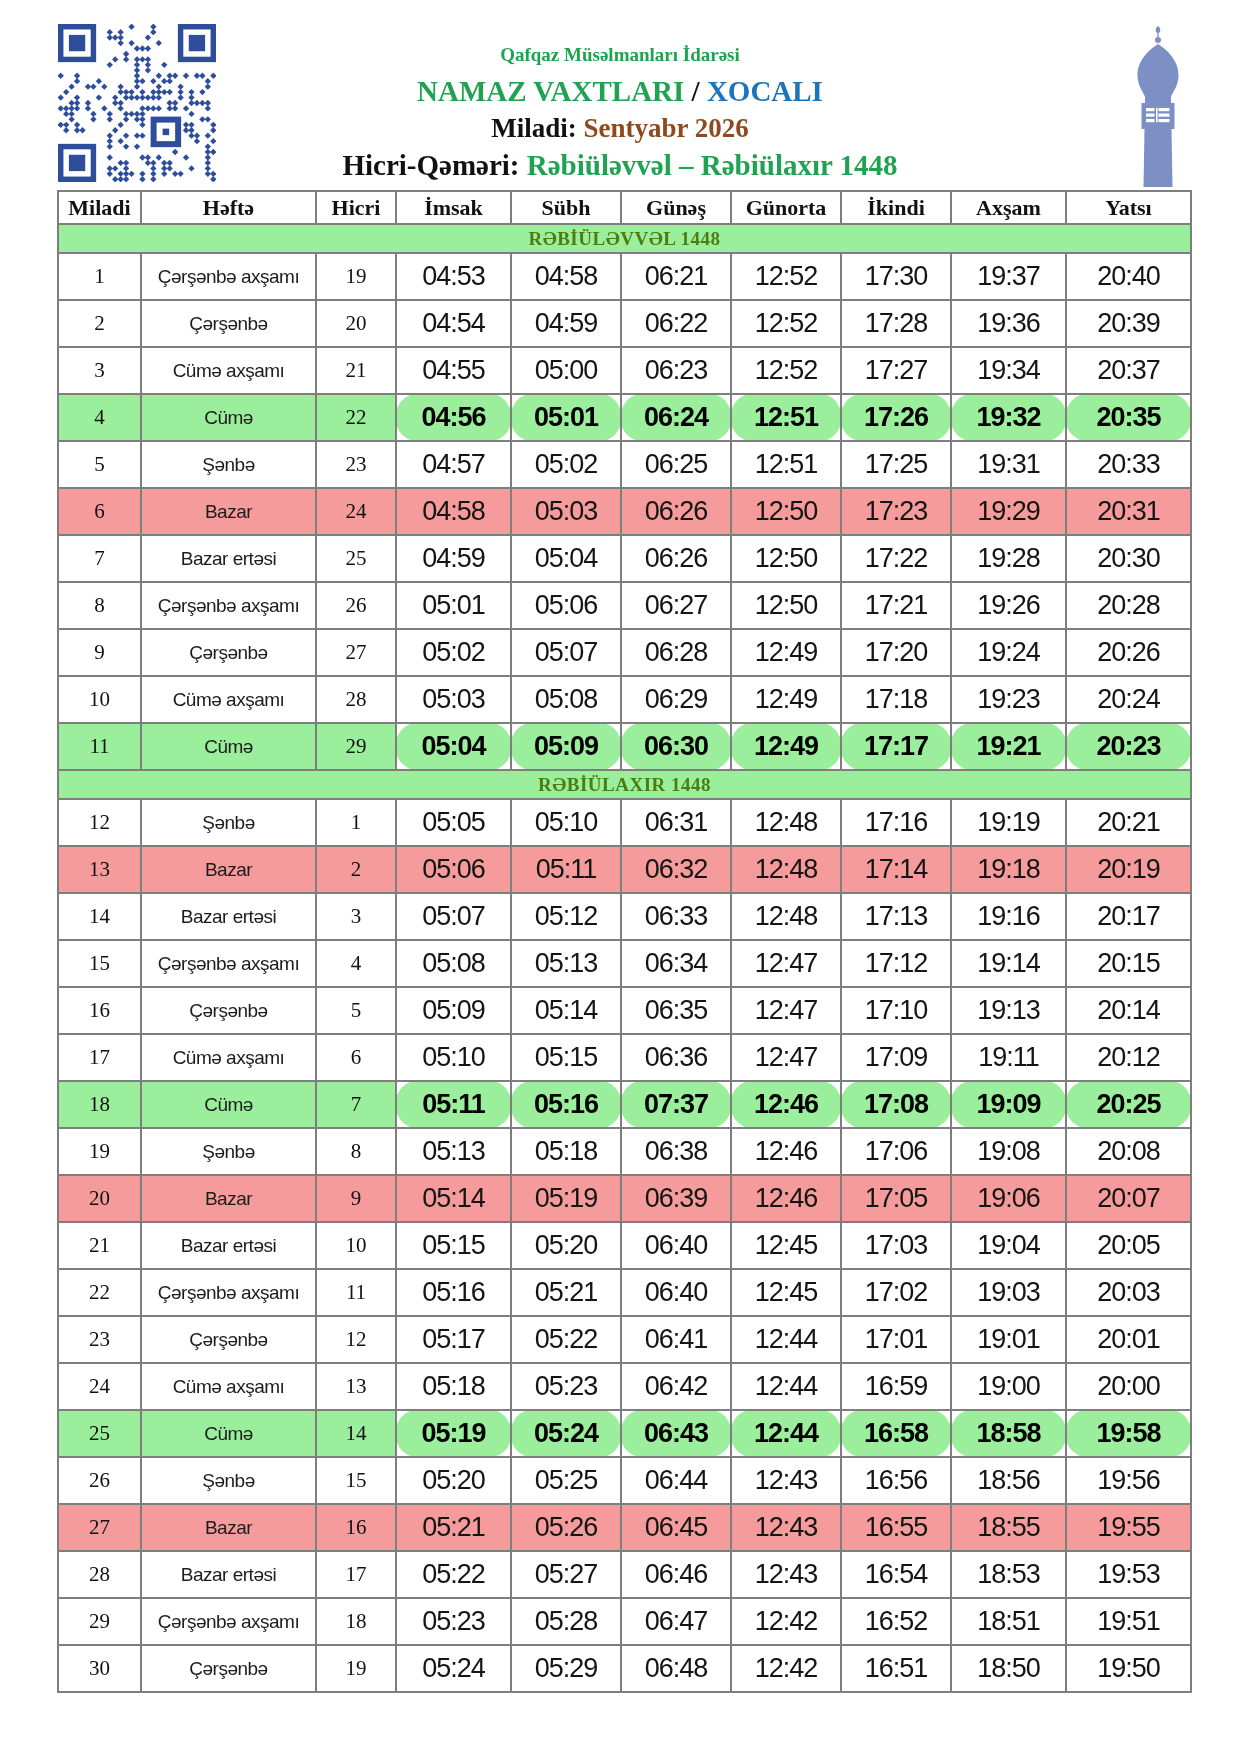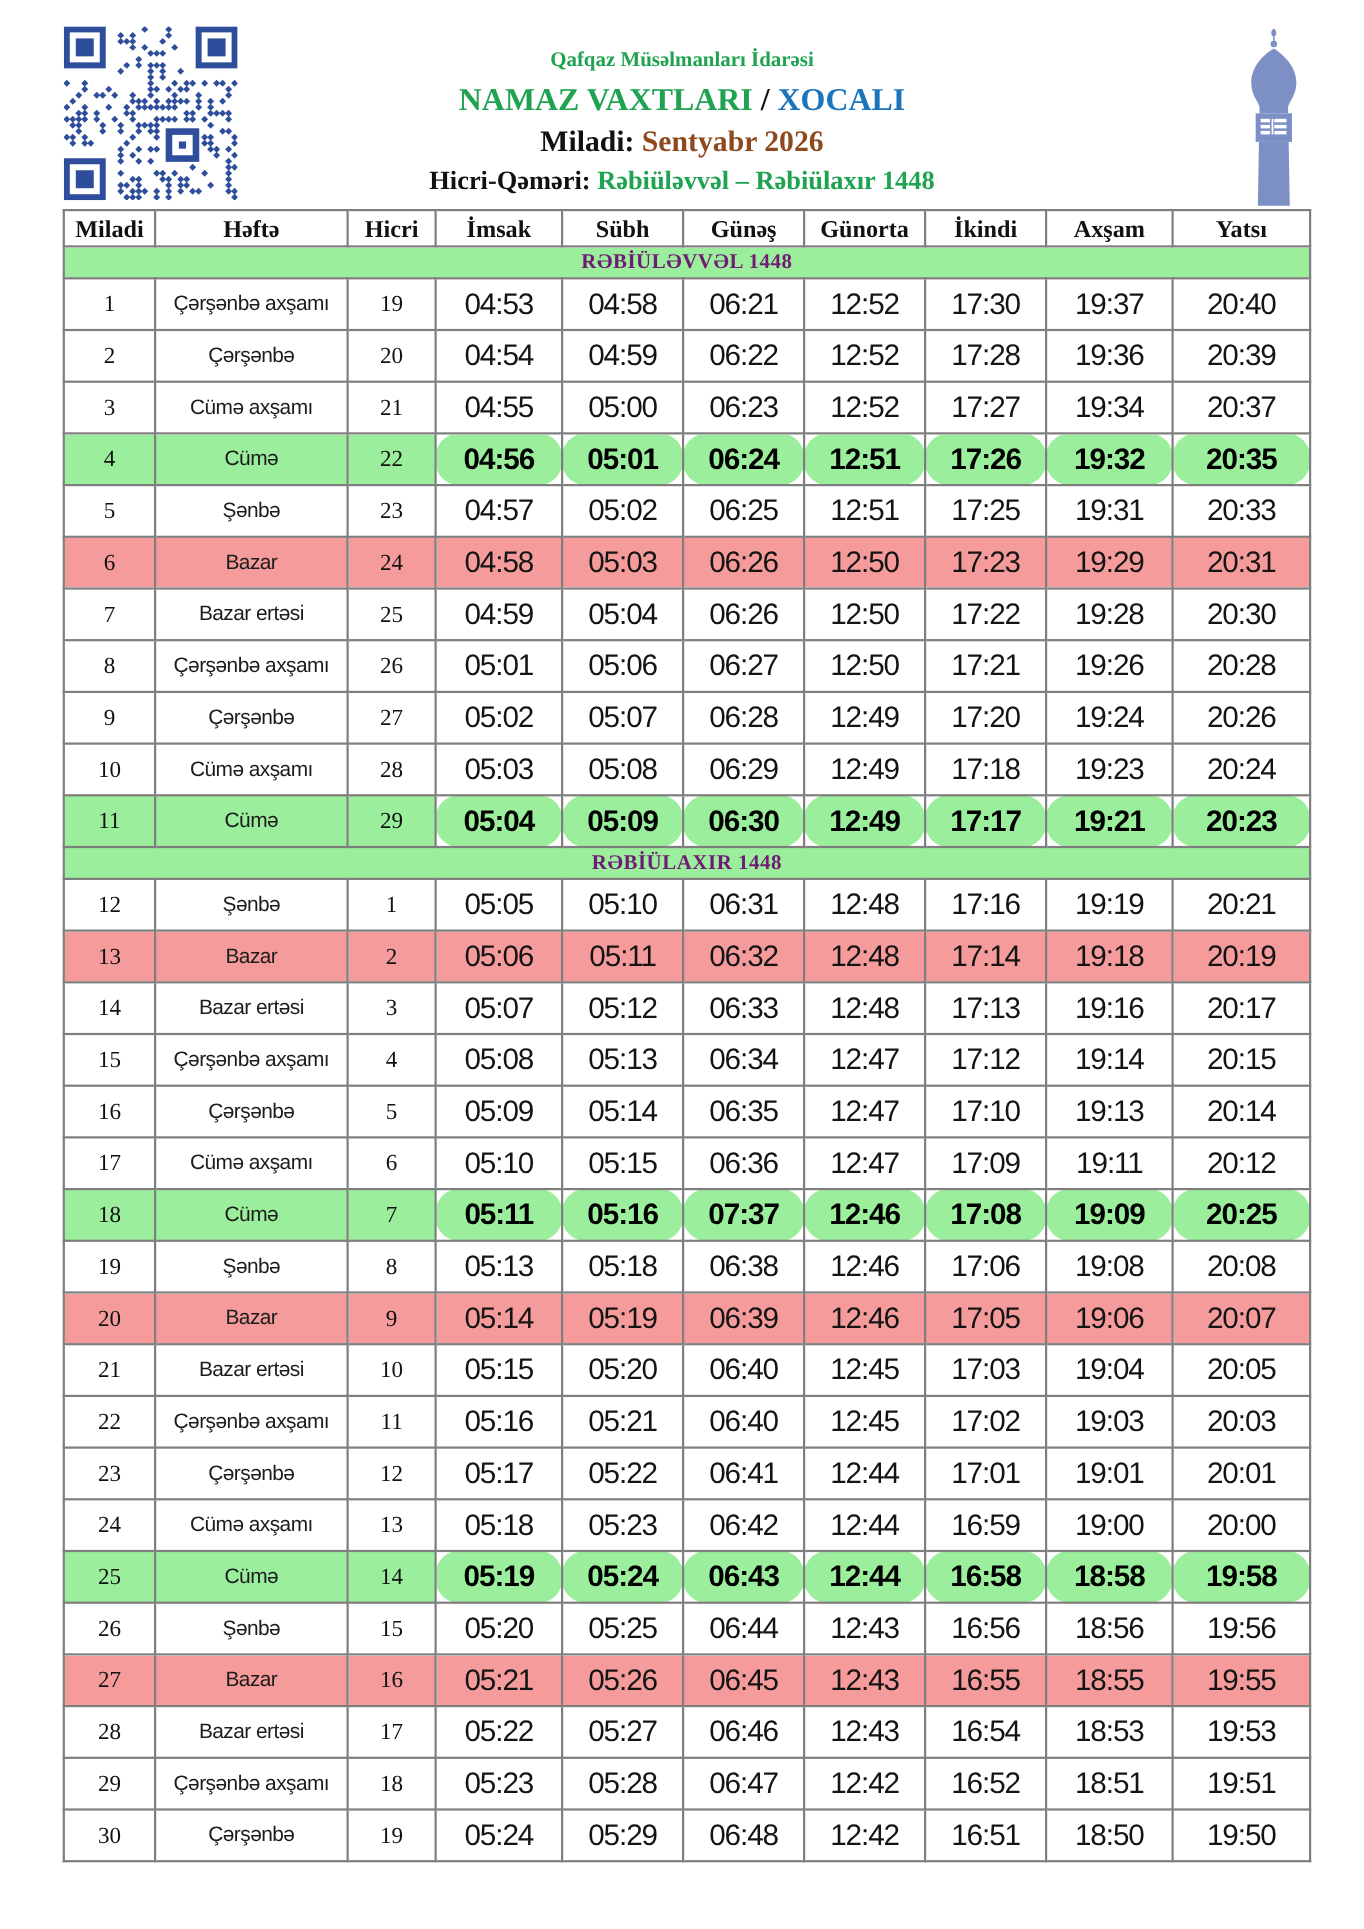--- a/index.html
+++ b/index.html
@@ -22,41 +22,41 @@
   }
   .title-line { font-weight:bold; }
   .t-org   { font-size:19px; color:#1fa351; }
   .t-main  { font-size:29px; }
   .t-green { color:#1fa351; }
   .t-sep   { color:#111111; }
   .t-blue  { color:#1b75bc; }
   .t-black { color:#111111; }
   .t-brown { color:#8e4a1c; }
   .t-miladi{ font-size:27px; }
-  .t-hicri { font-size:24px; }
+  .t-hicri { font-size:29px; }
 
   
   table.pt {
     position:absolute; left:57px; top:190px;
     width:1133px; border-collapse:collapse; table-layout:fixed;
     border:2px solid #5a5a5a;
   }
   table.pt th, table.pt td {
     border:2px solid #7e7e7e;
     text-align:center; vertical-align:middle;
     padding:0; overflow:hidden;
   }
   table.pt th {
     height:33px; font-size:22px; font-weight:bold; color:#111;
     font-family:"Liberation Serif","DejaVu Serif",serif;
     border-radius:13px;
   }
   tr.section-row td {
     height:29px; background:#9bee9b;
-    font-size:19px; font-weight:bold; color:#701a75; letter-spacing:.5px;
+    font-size:19px; font-weight:bold; color:#4d7c0f; letter-spacing:.5px;
   }
   tr.data-row { height:47px; background:#ffffff; }
   tr.data-row.hl-green { background:#9bee9b; }
   tr.data-row.hl-red   { background:#f59b9b; }
 
   td.num-cell {
     font-family:"Liberation Serif","DejaVu Serif",serif;
     font-size:21px; color:#111;
   }
   td.day-cell {

